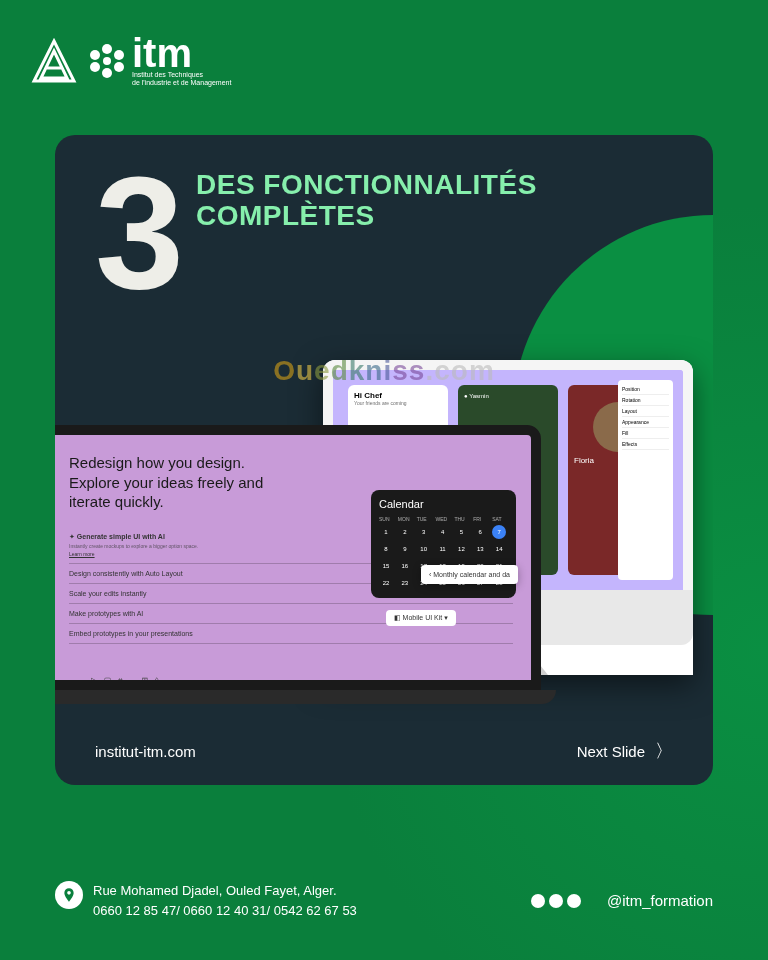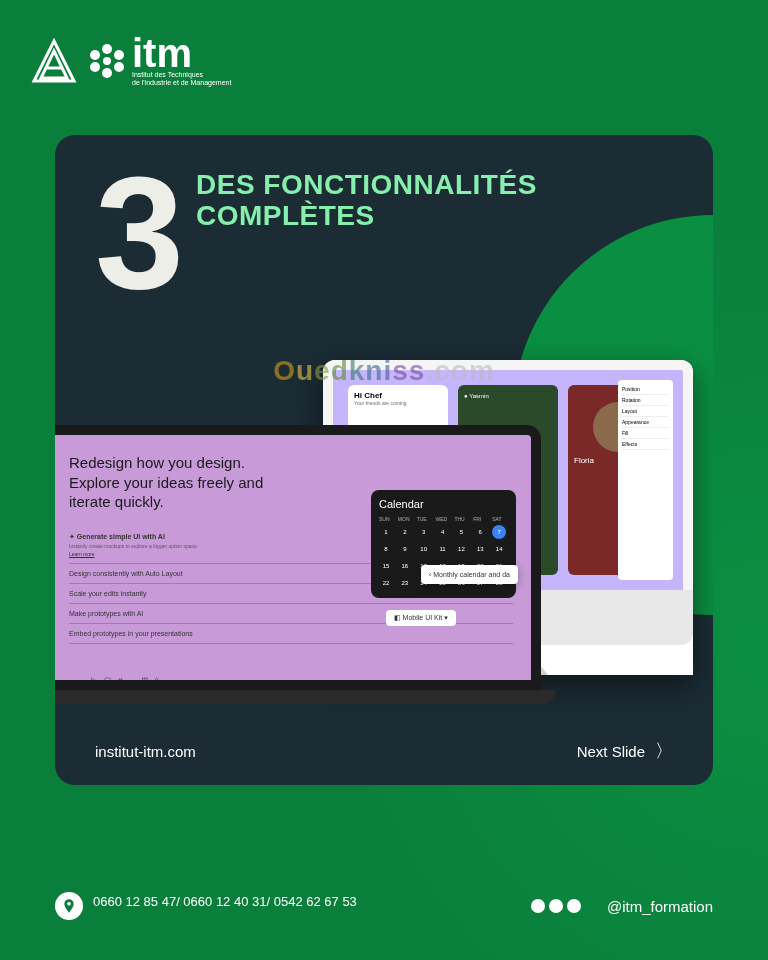--- a/index.html
+++ b/index.html
@@ -203,20 +203,21 @@
 </div>
 
 <div class="footer">
   <div class="contact">
     <div class="pin">
       <svg viewBox="0 0 24 24">
           <path d="M12 2C8 2 5 5 5 9c0 5 7 13 7 13s7-8 7-13c0-4-3-7-7-7zm0 9.5A2.5 2.5 0 1112 6a2.5 2.5 0 010 5.5z"></path>
         </svg>
     </div>
     <div class="contact-text">
+      <div>Rue Mohamed Djadel, Ouled Fayet, Alger.</div>
       <div>0660 12 85 47/ 0660 12 40 31/ 0542 62 67 53</div>
     </div>
   </div>
   <div class="social">
     <div class="dots">
       <div class="dot"></div>
         <div class="dot"></div>
         <div class="dot"></div>
     </div>
     <span>@itm_formation</span>

